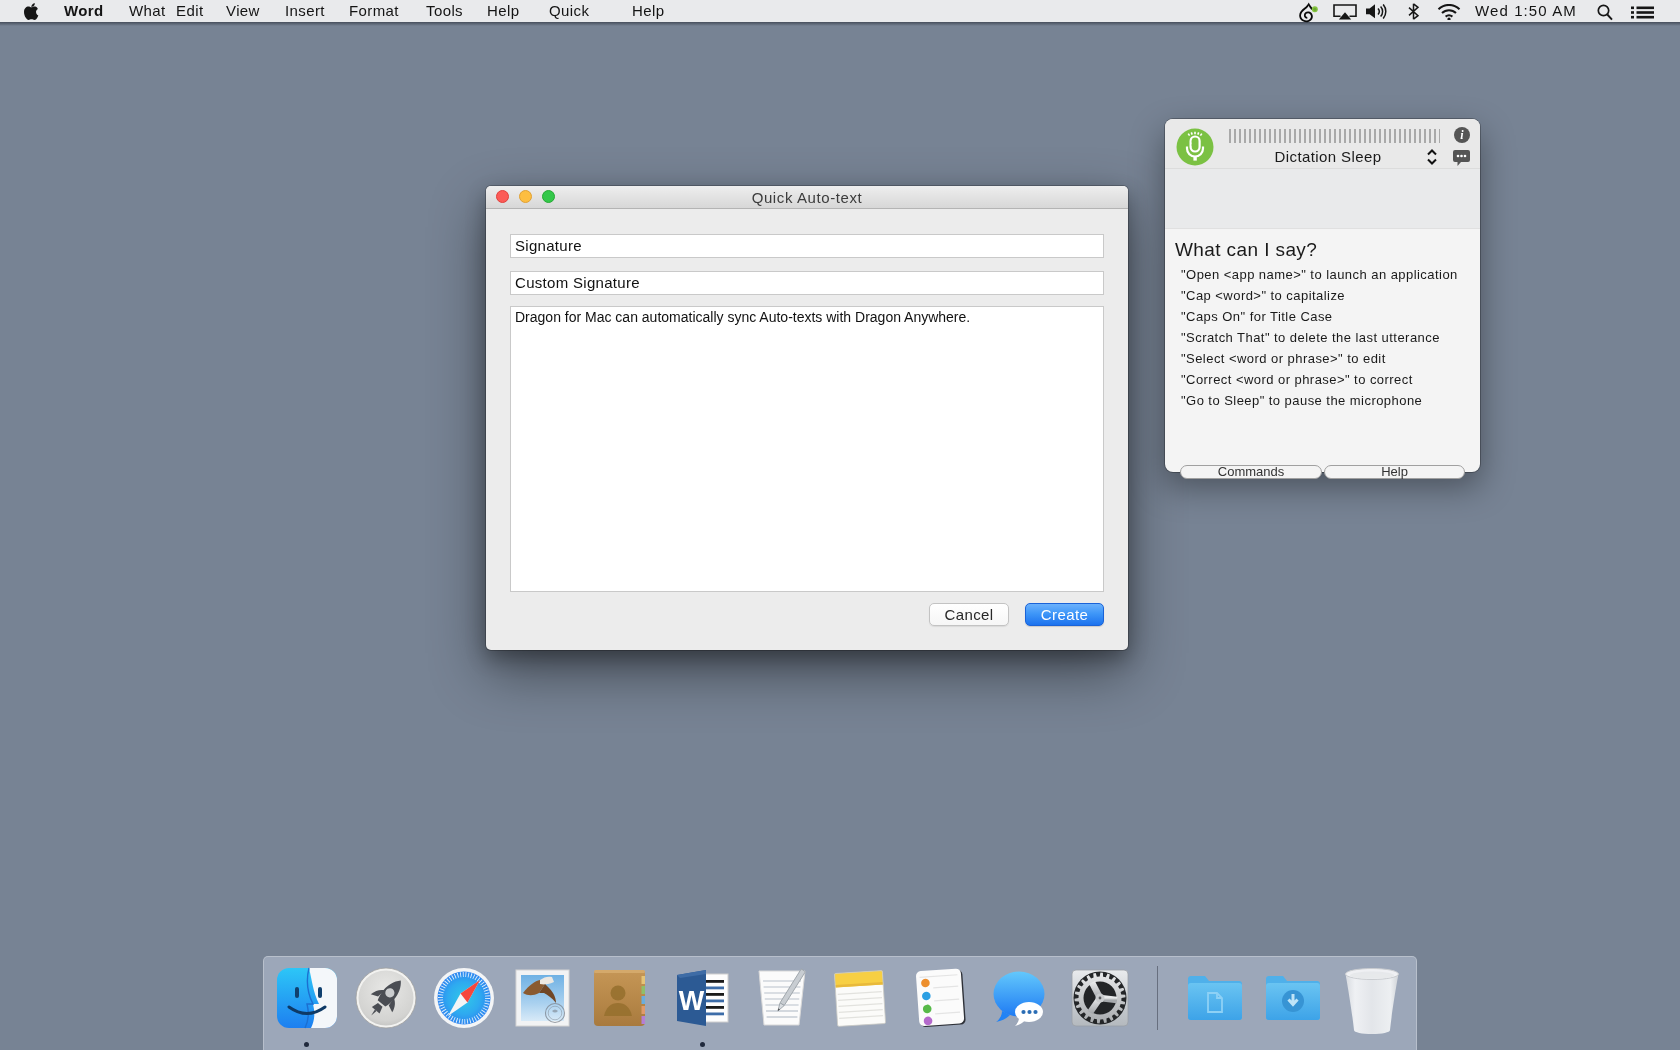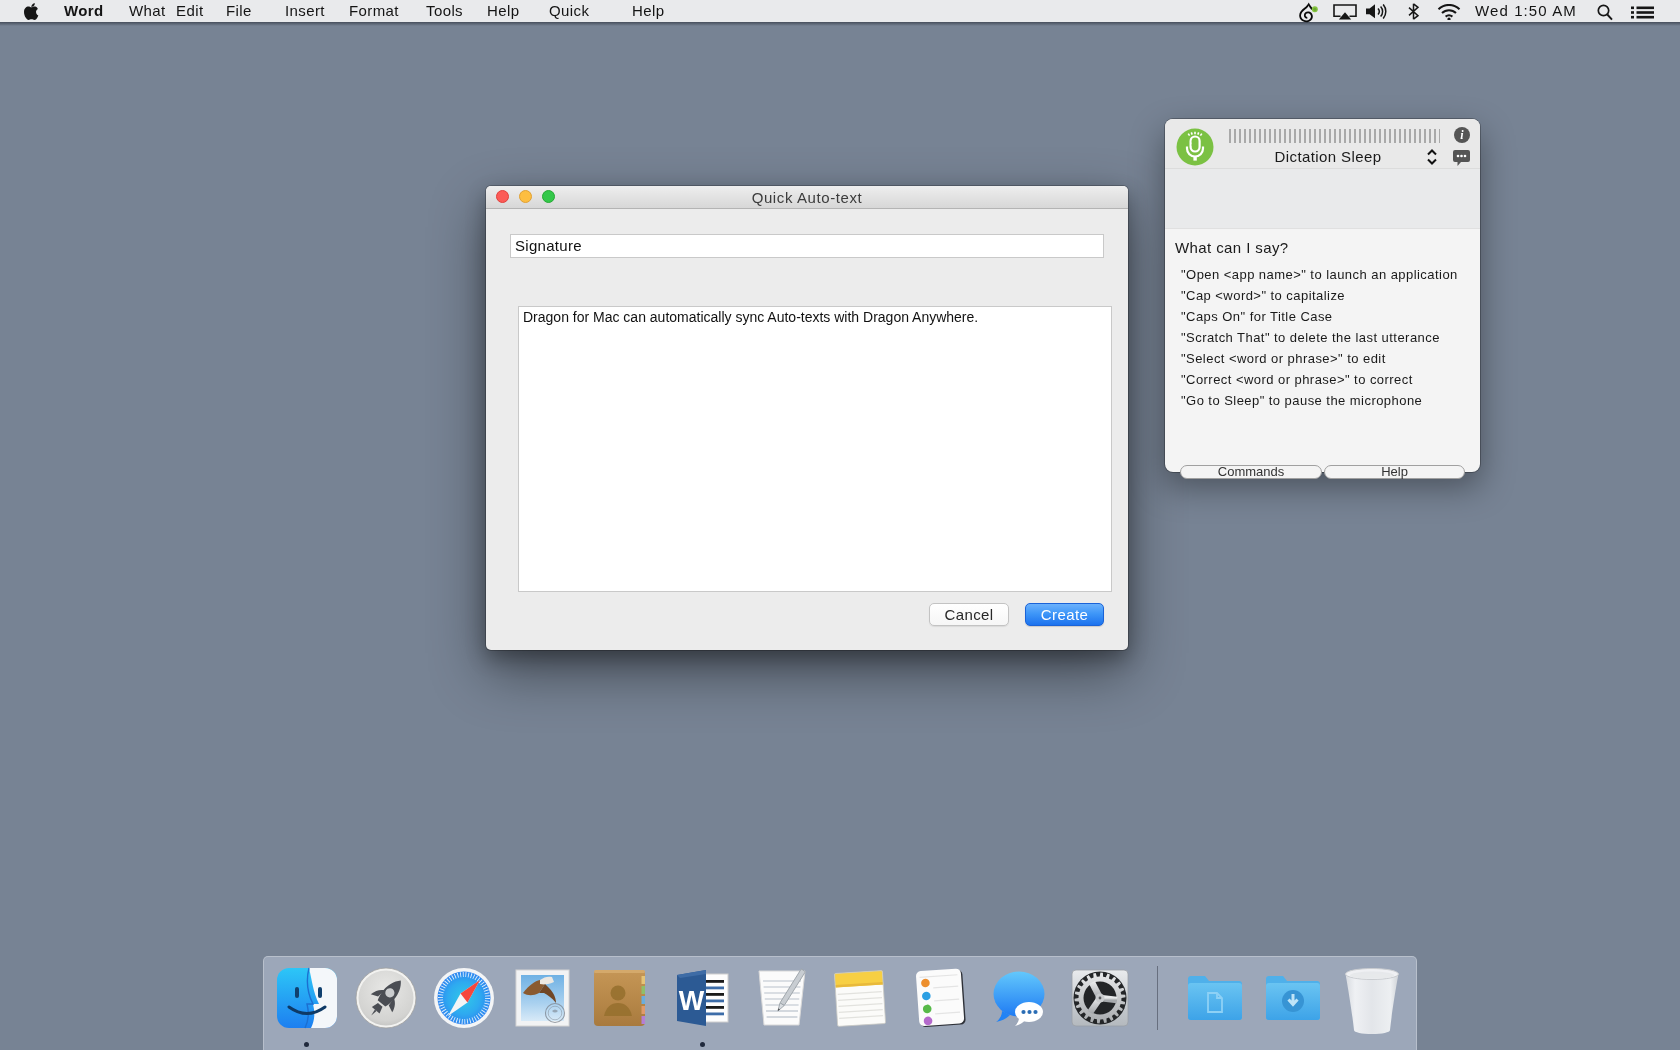--- a/index.html
+++ b/index.html
@@ -24,21 +24,21 @@
 #dlgtitle .txt { position:absolute; left:0; top:0; width:100%; height:23px; line-height:23px;
   text-align:center; font-size:15px; letter-spacing:0.6px; color:#3c3c3c; }
 .tl { position:absolute; top:4px; width:13px; height:13px; border-radius:50%; }
 #tl-r { left:10px;  background:#fc5b57; border:1px solid #e2403c; }
 #tl-y { left:33px;  background:#fdbe41; border:1px solid #e0a135; }
 #tl-g { left:56px;  background:#34c84a; border:1px solid #26a934; }
 .field { position:absolute; left:24px; width:594px; background:#fff; border:1px solid #c9c9c9;
   font-size:15px; letter-spacing:0.3px; color:#111; padding-left:4px; }
 #f1 { top:48px;  height:24px; line-height:22px; }
 #f2 { top:85px;  height:24px; line-height:22px; }
-#ta { position:absolute; left:32px; top:120px; width:594px; height:286px; background:#fff;
+#ta { position:absolute; left:24px; top:120px; width:594px; height:286px; background:#fff;
   border:1px solid #c9c9c9; font-size:14px; color:#111; padding:2px 4px; }
 .btn { position:absolute; top:417px; height:23px; border-radius:5px; font-size:15px; letter-spacing:0.4px;
   text-align:center; line-height:22px; }
 #btn-cancel { left:443px; width:80px; background:linear-gradient(#ffffff,#f6f6f6);
   border:1px solid #c3c3c3; color:#282828; box-shadow:0 1px 1px rgba(0,0,0,0.08); }
 #btn-create { left:539px; width:79px; background:linear-gradient(#6bb1fc 0%, #3f97f8 45%, #1c72ee 100%);
   border:1px solid #1a63d8; color:#fff; box-shadow:0 1px 1px rgba(0,0,0,0.15); }
 
 
 #panel { position:absolute; left:1165px; top:119px; width:315px; height:353px;
@@ -49,21 +49,21 @@
 #panel-mid { position:absolute; left:0; top:50px; width:315px; height:60px;
   background:#e9eaeb; border-bottom:1px solid #e0e0e0; }
 #micwrap { position:absolute; left:11px; top:9px; width:38px; height:38px; }
 #meter { position:absolute; left:64px; top:10px; width:211px; height:14px;
   background:repeating-linear-gradient(90deg,#a9a9a9 0 2px, #e9e9e9 2px 5px); }
 #dictmode { position:absolute; left:73px; top:27px; width:180px; height:22px; line-height:22px;
   text-align:center; font-size:15px; letter-spacing:0.4px; color:#1a1a1a; }
 #chev { position:absolute; left:260px; top:27px; width:14px; height:22px; }
 #info-i { position:absolute; left:289px; top:8px; width:16px; height:16px; }
 #bubble { position:absolute; left:287px; top:30px; width:19px; height:18px; }
-#wcis { position:absolute; left:10px; top:120px; font-size:15px; letter-spacing:0.4px; color:#1a1a1a; }
+#wcis { position:absolute; left:10px; top:120px; font-size:19px; letter-spacing:0.4px; color:#1a1a1a; }
 .cmd { position:absolute; left:16px; font-size:13px; line-height:15px; letter-spacing:0.45px; color:#1a1a1a; white-space:nowrap; }
 .pbtn { position:absolute; top:346px; height:14px; border:1px solid #a0a0a0; border-radius:7px;
   font-size:13px; color:#333; text-align:center; line-height:12px; background:#f4f4f4; }
 #pb-commands { left:15px; width:142px; }
 #pb-help { left:159px; width:141px; }
 
 
 #dock { position:absolute; left:263px; top:956px; width:1154px; height:94px;
   background:rgba(213,222,241,0.40); border:1px solid rgba(255,255,255,0.28);
   border-bottom:none; border-radius:5px 5px 0 0; }
@@ -75,21 +75,21 @@
 <body>
 
 <div id="menubar">
   <svg class="abs" style="left:24px;top:3px" width="15" height="17" viewBox="0 0 15 17">
     <path fill="#161616" d="M10.8 0.3c0.1 0.9-0.3 1.8-0.9 2.5-0.6 0.7-1.6 1.2-2.5 1.1-0.1-0.9 0.4-1.8 0.9-2.4C8.9 0.8 10 0.3 10.8 0.3z"></path>
     <path fill="#161616" d="M13.9 5.9c-0.1 0.1-1.9 1.1-1.9 3.2 0 2.5 2.2 3.4 2.3 3.4 0 0.1-0.4 1.2-1.2 2.4-0.7 1-1.5 2-2.7 2-1.2 0-1.5-0.7-2.9-0.7-1.3 0-1.8 0.7-2.9 0.7-1.2 0-2-1.1-2.8-2.1C0.9 13.4 0 11.1 0 8.9 0 5.4 2.3 3.5 4.5 3.5c1.2 0 2.2 0.8 2.9 0.8 0.7 0 1.8-0.8 3.1-0.8C11 3.5 12.9 3.6 13.9 5.9z"></path>
   </svg>
   <span class="mitem mbold" style="left:64px">Word</span>
   <span class="mitem" style="left:129px">What</span>
   <span class="mitem" style="left:176px">Edit</span>
-  <span class="mitem" style="left:226px">File</span>
+  <span class="mitem" style="left:226px">View</span>
   <span class="mitem" style="left:285px">Insert</span>
   <span class="mitem" style="left:349px">Format</span>
   <span class="mitem" style="left:426px">Tools</span>
   <span class="mitem" style="left:487px">Help</span>
   <span class="mitem" style="left:549px">Quick</span>
   <span class="mitem" style="left:632px">Help</span>
 
   <svg class="abs" style="left:1297px;top:2px" width="22" height="21" viewBox="0 0 22 21">
     <path fill="#0a0a0a" d="M11.8 0.6 C10.6 2.8 9.4 4.2 7.6 5.6 C4.4 8 2.2 10.4 2.2 13.6 C2.2 17.4 5.4 20.2 9.2 20.2 C13 20.2 15.8 17.6 15.8 14.4 C15.8 11.5 13.6 9.5 11 9.5 C8.7 9.5 6.9 11.2 6.9 13.3 C6.9 15.3 8.4 16.8 10.3 16.8 L10.3 15 C9.4 15 8.7 14.3 8.7 13.3 C8.7 12.1 9.7 11.2 11 11.2 C12.7 11.2 14 12.6 14 14.4 C14 16.6 11.9 18.4 9.2 18.4 C6.4 18.4 4 16.2 4 13.6 C4 11.2 5.8 9.3 8.7 7 C10.3 5.7 11.2 4.6 11.8 3.4 C12 4.2 12.3 5 12.8 5.8 C13.9 7.4 14.6 8 14.6 8 L15.9 6.6 C15.9 6.6 15.1 5.9 14.2 4.6 C13.3 3.2 12.2 1.8 11.8 0.6 Z"></path>
     <circle cx="17.8" cy="7.3" r="3" fill="#85c440"></circle>
@@ -137,20 +137,21 @@
 <div id="menushadow"></div>
 
 <div id="dlg">
   <div id="dlgtitle">
     <div class="txt">Quick Auto-text</div>
     <div class="tl" id="tl-r"></div>
     <div class="tl" id="tl-y" style="background:#fdbe41;border:1px solid #e0a135;"></div>
     <div class="tl" id="tl-g"></div>
   </div>
   <div class="field" id="f1">Signature</div>
+  <div class="field" id="f2">Custom Signature</div>
   <div id="ta">Dragon for Mac can automatically sync Auto-texts with Dragon Anywhere.</div>
   <div class="btn" id="btn-cancel">Cancel</div>
   <div class="btn" id="btn-create">Create</div>
 </div>
 
 <div id="panel">
   <div id="panel-head"></div>
   <div id="panel-mid"></div>
   <svg id="micwrap" viewBox="0 0 38 38">
     <circle cx="19" cy="19" r="18.5" fill="#7bc143"></circle>

